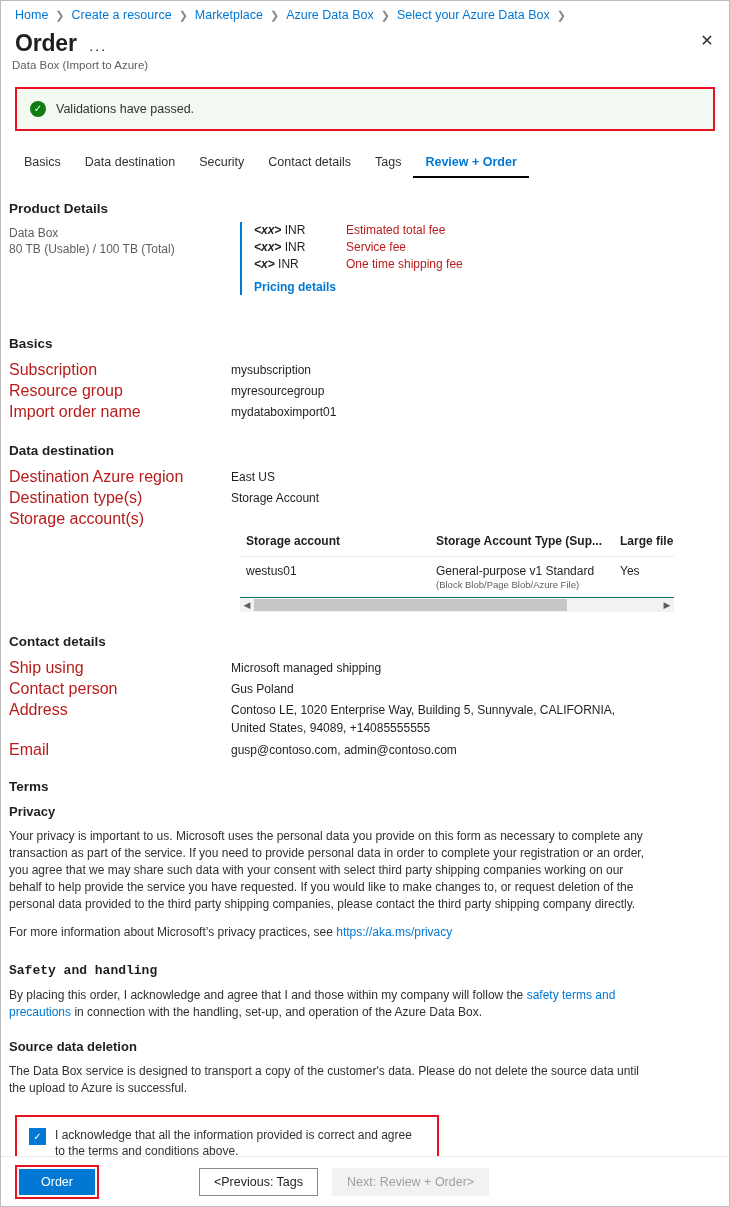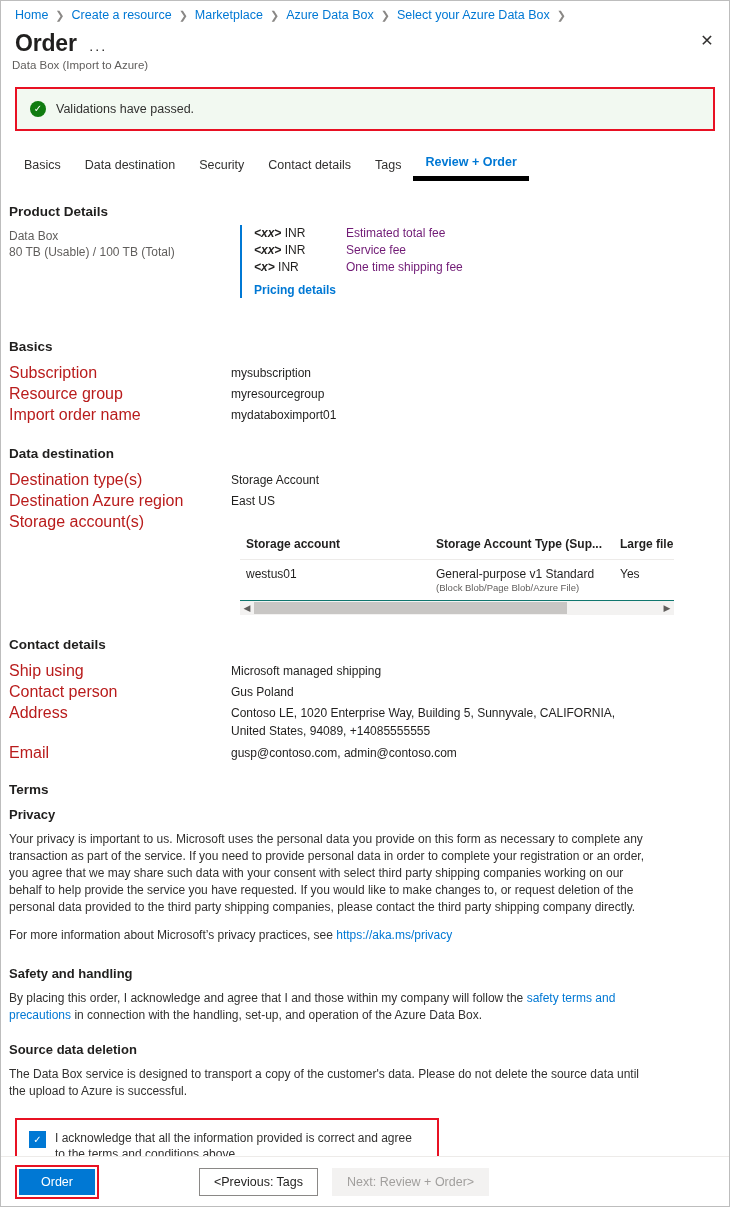--- a/index.html
+++ b/index.html
@@ -128,21 +128,21 @@
     color: #323130;
     padding: 6px 12px 7px 12px;
     cursor: pointer;
     white-space: nowrap;
     border-bottom: 2px solid transparent;
   }
   .tab:first-child { padding-left: 9px; }
   .tab.active {
     color: #0078d4;
     font-weight: 600;
-    border-bottom: 5px solid #000000;
+    border-bottom: 2px solid #000000;
   }
 
   
   .content {
     padding: 0 8px;
   }
   .section-title {
     font-size: 13.5px;
     font-weight: 600;
     color: #201f1e;
@@ -180,21 +180,21 @@
   }
   .price-amt {
     width: 92px;
     flex: none;
     font-size: 12px;
     color: #201f1e;
   }
   .price-amt i { font-style: italic; font-weight: bold; }
   .price-label {
     font-size: 12px;
-    color: #701a75;
+    color: #b91c1c;
   }
   .pricing-link {
     color: #0078d4;
     font-size: 12px;
     font-weight: 600;
     margin-top: 6px;
     display: inline-block;
     cursor: pointer;
     text-decoration: none;
   }
@@ -450,26 +450,26 @@
       <div class="k">Resource group</div>
       <div class="v">myresourcegroup</div>
     </div>
     <div class="kv">
       <div class="k">Import order name</div>
       <div class="v">mydataboximport01</div>
     </div>
 
     <div class="section-title" style="margin-top:22px;">Data destination</div>
     <div class="kv">
+      <div class="k">Destination Azure region</div>
+      <div class="v">East US</div>
+    </div>
+    <div class="kv">
       <div class="k">Destination type(s)</div>
       <div class="v">Storage Account</div>
-    </div>
-    <div class="kv">
-      <div class="k">Destination Azure region</div>
-      <div class="v">East US</div>
     </div>
     <div class="kv">
       <div class="k">Storage account(s)</div>
       <div class="v"></div>
     </div>
 
     <div class="tbl-wrap" style="margin-top:-2px; overflow:hidden;">
       <table class="grid">
         <thead>
           <tr>
@@ -516,21 +516,21 @@
       <div class="v">gusp@contoso.com, admin@contoso.com</div>
     </div>
 
     <div class="section-title" style="margin-top:20px; margin-bottom:4px;">Terms</div>
     <div class="sub-head" style="margin-top:10px;">Privacy</div>
     <p class="body">Your privacy is important to us. Microsoft uses the personal data you provide on this form as necessary to complete any transaction as part of the service. If you need to provide personal data in order to complete your registration or an order, you agree that we may share such data with your consent with select third party shipping companies working on our behalf to help provide the service you have requested. If you would like to make changes to, or request deletion of the personal data provided to the third party shipping companies, please contact the third party shipping company directly.</p>
     <p class="body">
       <span>For more information about Microsoft’s privacy practices, see </span><a class="inline">https://aka.ms/privacy</a>
     </p>
 
-    <div class="sub-head" style="margin-top:22px;">Safety and handling</div>
+    <div class="sub-head" style="margin-top:22px;font-family:Liberation Mono, monospace;">Safety and handling</div>
     <p class="body">
       <span>By placing this order, I acknowledge and agree that I and those within my company will follow the </span><a class="inline">safety terms and precautions</a><span> in connection with the handling, set-up, and operation of the Azure Data Box.</span>
     </p>
 
     <div class="sub-head" style="margin-top:18px;">Source data deletion</div>
     <p class="body">The Data Box service is designed to transport a copy of the customer's data. Please do not delete the source data until the upload to Azure is successful.</p>
   </div>
 
   <div class="ack-wrap">
     <div class="cbx">✓</div>

